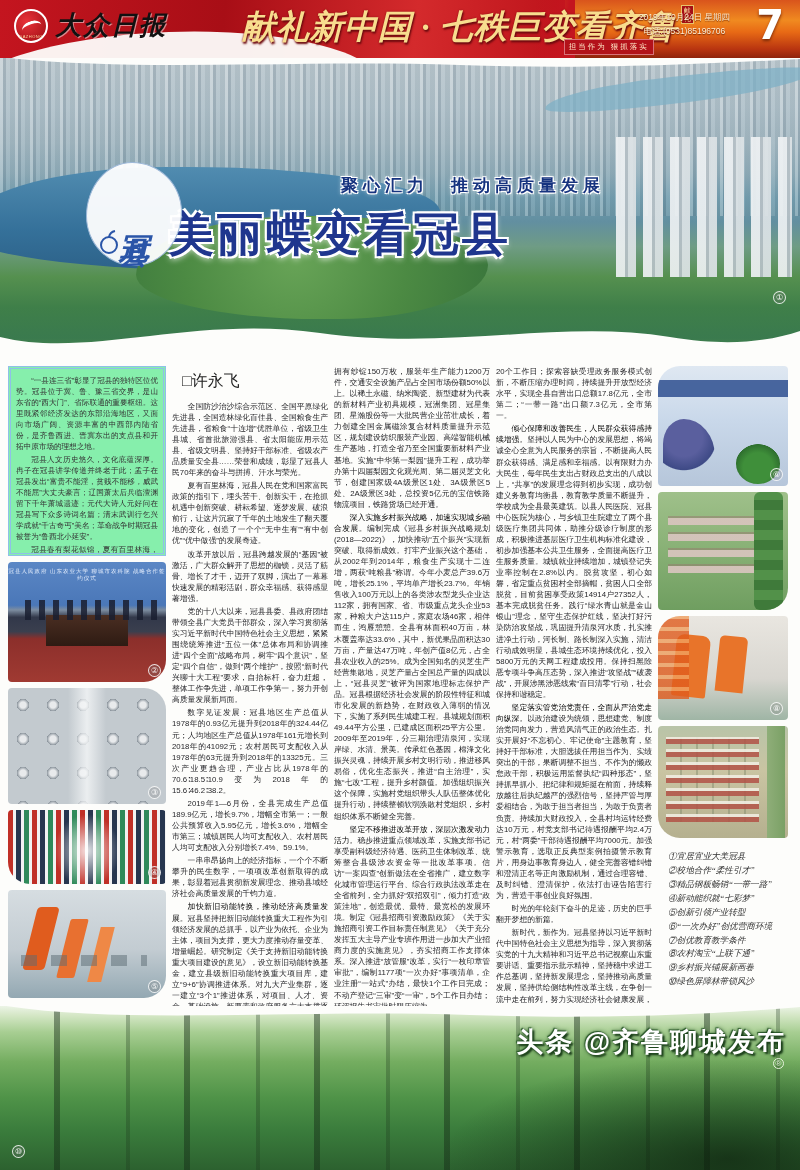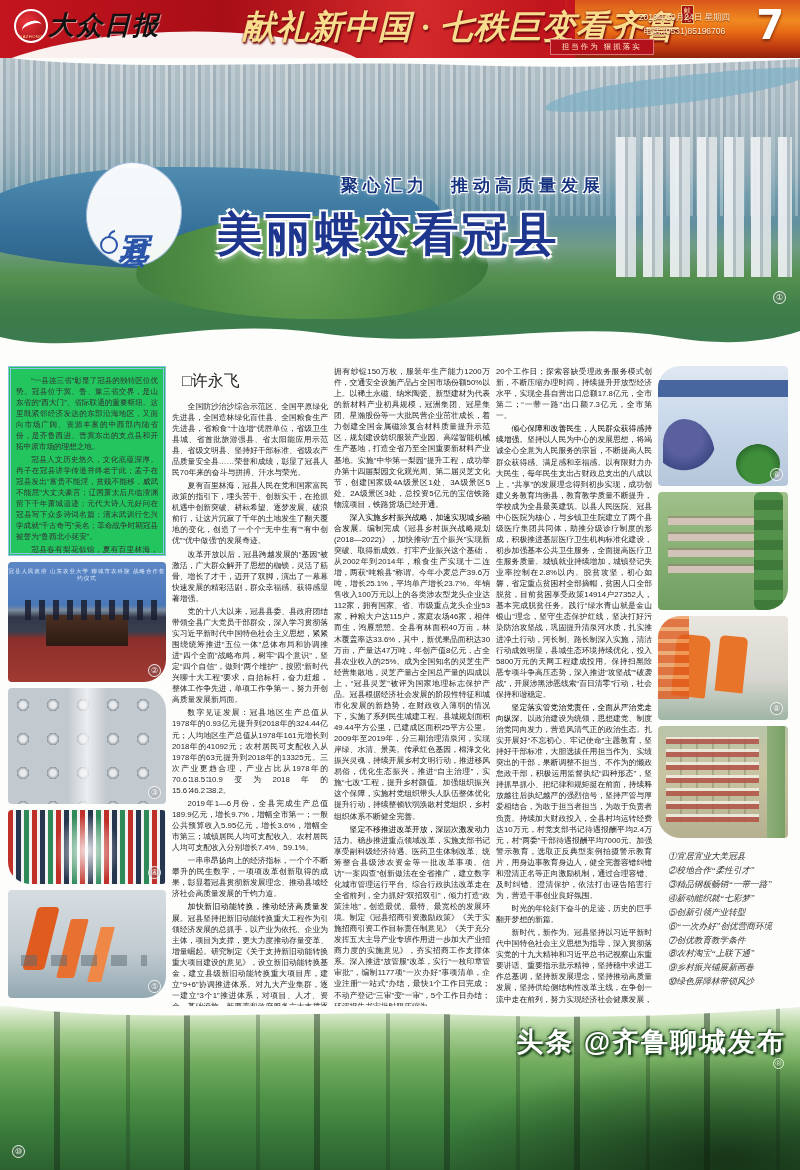--- a/index.html
+++ b/index.html
@@ -9,35 +9,35 @@
 
   
   .masthead { position:absolute; top:0; left:0; width:800px; height:58px;
     background:linear-gradient(95deg,#c4151f 0%,#a80e16 28%,#d42a2c 52%,#bb1119 72%,#c4151f 100%); overflow:hidden; }
   .masthead::before { content:""; position:absolute; left:-40px; bottom:-34px; width:420px; height:60px;
     background:#fdfdfb; border-radius:50% 50% 0 0/100% 100% 0 0; transform:rotate(-2deg); opacity:.95; }
   .mast-sun { position:absolute; right:0; top:0; width:235px; height:58px;
     background:linear-gradient(180deg,#d9541c 0%,#f08a20 35%,#e86a15 55%,#b83410 85%,#8f230c 100%); }
   .mast-sun::after { content:""; position:absolute; left:-30px; top:0; width:40px; height:58px;
     background:linear-gradient(100deg,transparent 0%,#c4151f 70%); }
-  .logo-block { position:absolute; left:14px; top:8px; display:flex; align-items:center; z-index:3; }
+  .logo-block { position:absolute; left:14px; top:8px; display:flex; align-items:center; gap:7px; z-index:3; }
   .logo-circle { width:34px; height:34px; border-radius:50%; background:radial-gradient(circle at 35% 35%,#e8333a,#9e0c12);
     border:2px solid #fff; position:relative; }
   .logo-circle::before { content:""; position:absolute; left:6px; top:10px; width:20px; height:10px;
     border-top:3px solid #fff; border-radius:50%; transform:rotate(-18deg); }
   .logo-sub { position:absolute; bottom:2px; left:0; width:100%; text-align:center; font-size:4px; color:#ffd9a0; letter-spacing:.5px; }
   .paper-name { font-family:"Liberation Serif", serif; font-weight:bold; font-style:italic;
     font-size:26px; color:#111; text-shadow:1px 1px 0 rgba(255,255,255,.5); letter-spacing:2px; }
   .slogan-block { position:absolute; left:242px; top:5px; z-index:3; }
   .slogan { font-family:"Liberation Serif", serif; font-weight:bold; font-style:italic; font-size:33px;
     color:#f8dd8e; letter-spacing:1px; text-shadow:1px 2px 2px #6d0a0e, 0 0 2px #8a1014; white-space:nowrap; }
   .slogan-seal { display:inline-block; vertical-align:top; margin-left:3px; width:13px; font-size:7px; line-height:1.1;
     color:#ffe9a8; background:#a50f16; border:1px solid #e8c36a; text-align:center; padding:1px 0; }
   .slogan-sub { position:absolute; right:40px; top:34px; background:#b3121a; color:#ffe9c8; font-size:7.5px;
-    letter-spacing:2px; padding:2px 11px; border:1px solid #d9727a; }
+    letter-spacing:2px; padding:2px 4px; border:1px solid #d9727a; }
   .dateline { position:absolute; right:70px; top:10px; text-align:center; z-index:4; color:#fdeed2;
     font-size:8.5px; line-height:1.7; text-shadow:0 1px 1px #7a2a08; }
   .page-number { position:absolute; right:16px; top:2px; z-index:4; color:#fff; font-size:40px; font-weight:bold;
     font-family:"DejaVu Sans", sans-serif; text-shadow:0 2px 3px #7a2a08; }
 
   
   .hero { position:absolute; top:58px; left:0; width:800px; height:304px; overflow:hidden;
     background:linear-gradient(180deg,#bcc8ce 0%,#b0c1ca 16%,#a2b7c1 28%,#8dabb8 38%,#6f9cae 46%,#628fa0 54%,#6f9c85 62%,#55904f 72%,#3f7f49 82%,#3a7a4e 92%,#4f8d4c 100%); }
   .hero-buildings { position:absolute; top:0; left:0; width:100%; height:52%;
     background:repeating-linear-gradient(90deg, rgba(255,255,255,.28) 0 3px, rgba(95,115,130,.25) 3px 6px, rgba(210,220,226,.18) 6px 10px, rgba(120,140,150,.14) 10px 15px); }
@@ -57,39 +57,39 @@
   .hero-seal { position:absolute; left:86px; top:104px; width:96px; height:104px; z-index:5;
     background:rgba(255,255,255,.94); border:1px solid #9db8d8; border-radius:48% 52% 50% 50%/52% 48% 52% 48%;
     display:flex; align-items:center; justify-content:center; }
   .hero-seal .seal-text { font-family:"Liberation Serif", serif; font-weight:bold; font-style:italic;
     color:#2a55a8; font-size:30px; line-height:1.05; writing-mode:vertical-rl; letter-spacing:2px; }
   .hero-seal svg { position:absolute; left:10px; bottom:10px; }
 
   .hero-kicker { position:absolute; left:205px; top:116px; width:400px; text-align:right; z-index:4;
     font-size:17px; font-weight:bold; color:#16337f; letter-spacing:5px;
     text-shadow:-1px -1px 0 #fff,1px -1px 0 #fff,-1px 1px 0 #fff,1px 1px 0 #fff,0 0 5px #fff; }
-  .hero-headline { position:absolute; left:168px; top:146px; width:440px; text-align:center; z-index:4;
+  .hero-headline { position:absolute; left:168px; top:146px; width:440px; text-align:left; z-index:4;
     font-size:46px; font-weight:bold; color:#1f368e; letter-spacing:3px; font-family:"Liberation Sans", sans-serif;
     text-shadow:-2px -2px 0 #fff,2px -2px 0 #fff,-2px 2px 0 #fff,2px 2px 0 #fff,0 3px 6px rgba(255,255,255,.9); }
   .hero-badge { position:absolute; right:14px; bottom:58px; z-index:5; }
 
   .num-badge { width:13px; height:13px; border-radius:50%; border:1px solid rgba(255,255,255,.85);
     color:rgba(255,255,255,.9); font-size:8px; line-height:12px; text-align:center; background:rgba(120,120,120,.25); }
 
   
   .content { position:absolute; top:366px; left:8px; width:784px; height:640px; display:flex; gap:6px; }
   .col-left { width:158px; display:flex; flex-direction:column; gap:6px; }
   .text-col { width:156px; height:640px; overflow:hidden; font-size:7.8px; line-height:1.42; color:#26262a; text-align:justify; }
   .text-col p { text-indent:2em; margin-bottom:2px; }
   .text-col p.cont { text-indent:0; }
   .text-col .lead { font-weight:normal; color:#000; }
   .byline { font-size:16px; font-weight:normal; color:#222; margin:4px 0 8px 10px; text-indent:0; }
   .col-right { width:130px; display:flex; flex-direction:column; gap:6px; }
 
-  .intro-box { border:3px double #8fc0e8; background:#22c55e; padding:6px 5px; height:190px; overflow:hidden;
+  .intro-box { border:3px double #8fc0e8; background:#86efac; padding:6px 5px; height:190px; overflow:hidden;
     font-size:7.6px; line-height:1.45; color:#333; text-align:justify; }
   .intro-box p { text-indent:2em; margin-bottom:2px; }
 
   
   figure { position:relative; overflow:hidden; flex:none; }
   figure .num-badge { position:absolute; right:5px; bottom:5px; }
   .r1 { border-radius:4px 4px 22px 4px; }
   .r2 { border-radius:4px 22px 4px 4px; }
   .r3 { border-radius:22px 4px 4px 4px; }
   .r4 { border-radius:4px 4px 4px 22px; }

